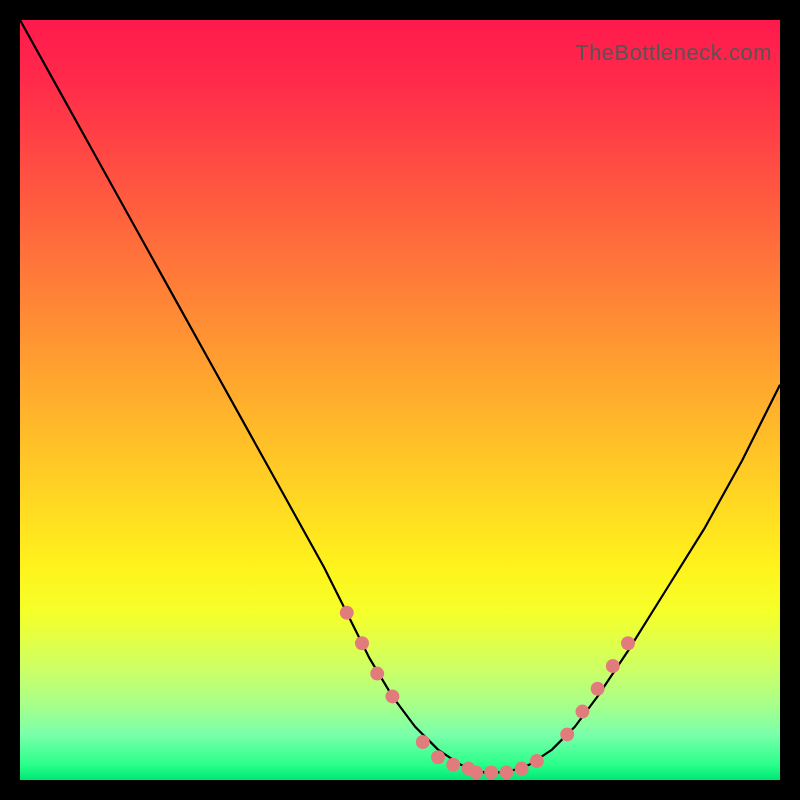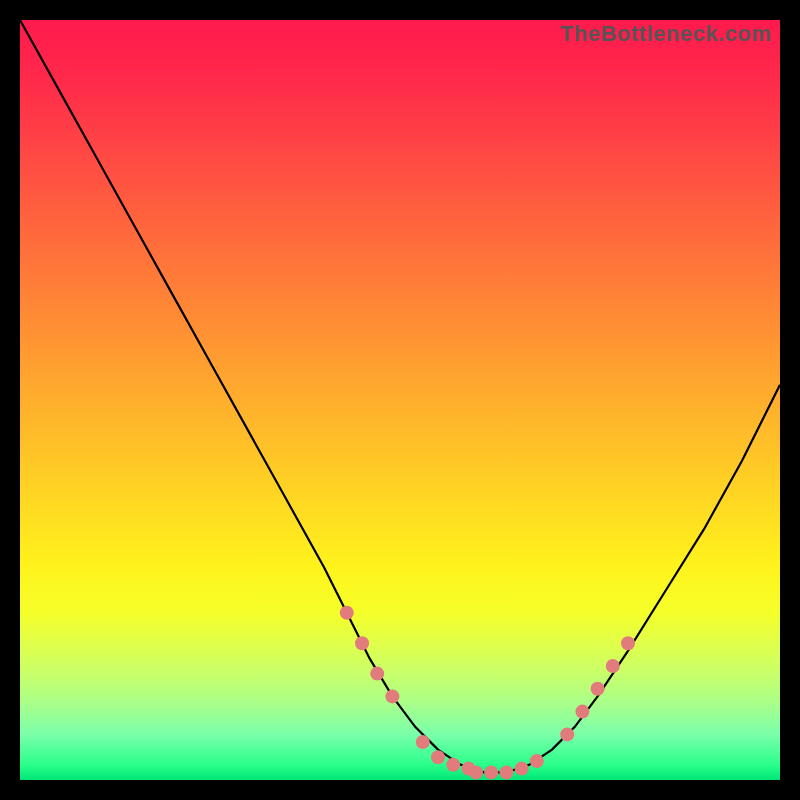--- a/index.html
+++ b/index.html
@@ -31,25 +31,25 @@
       #e0ff4a 82%,
       #c8ff6a 86%,
       #a8ff8a 90%,
       #7affaa 94%,
       #2aff8a 98%,
       #00e676 100%
     );
   }
   .watermark {
     position: absolute;
-    top: 1px;
+    top: 20px;
     right: 8px;
     font-family: Arial, sans-serif;
     font-size: 22px;
-    font-weight: bold;
+    font-weight: normal;
     color: #555;
     letter-spacing: 0.5px;
   }
   svg.curve {
     position: absolute;
     left: 0;
     top: 0;
     width: 760px;
     height: 760px;
   }

